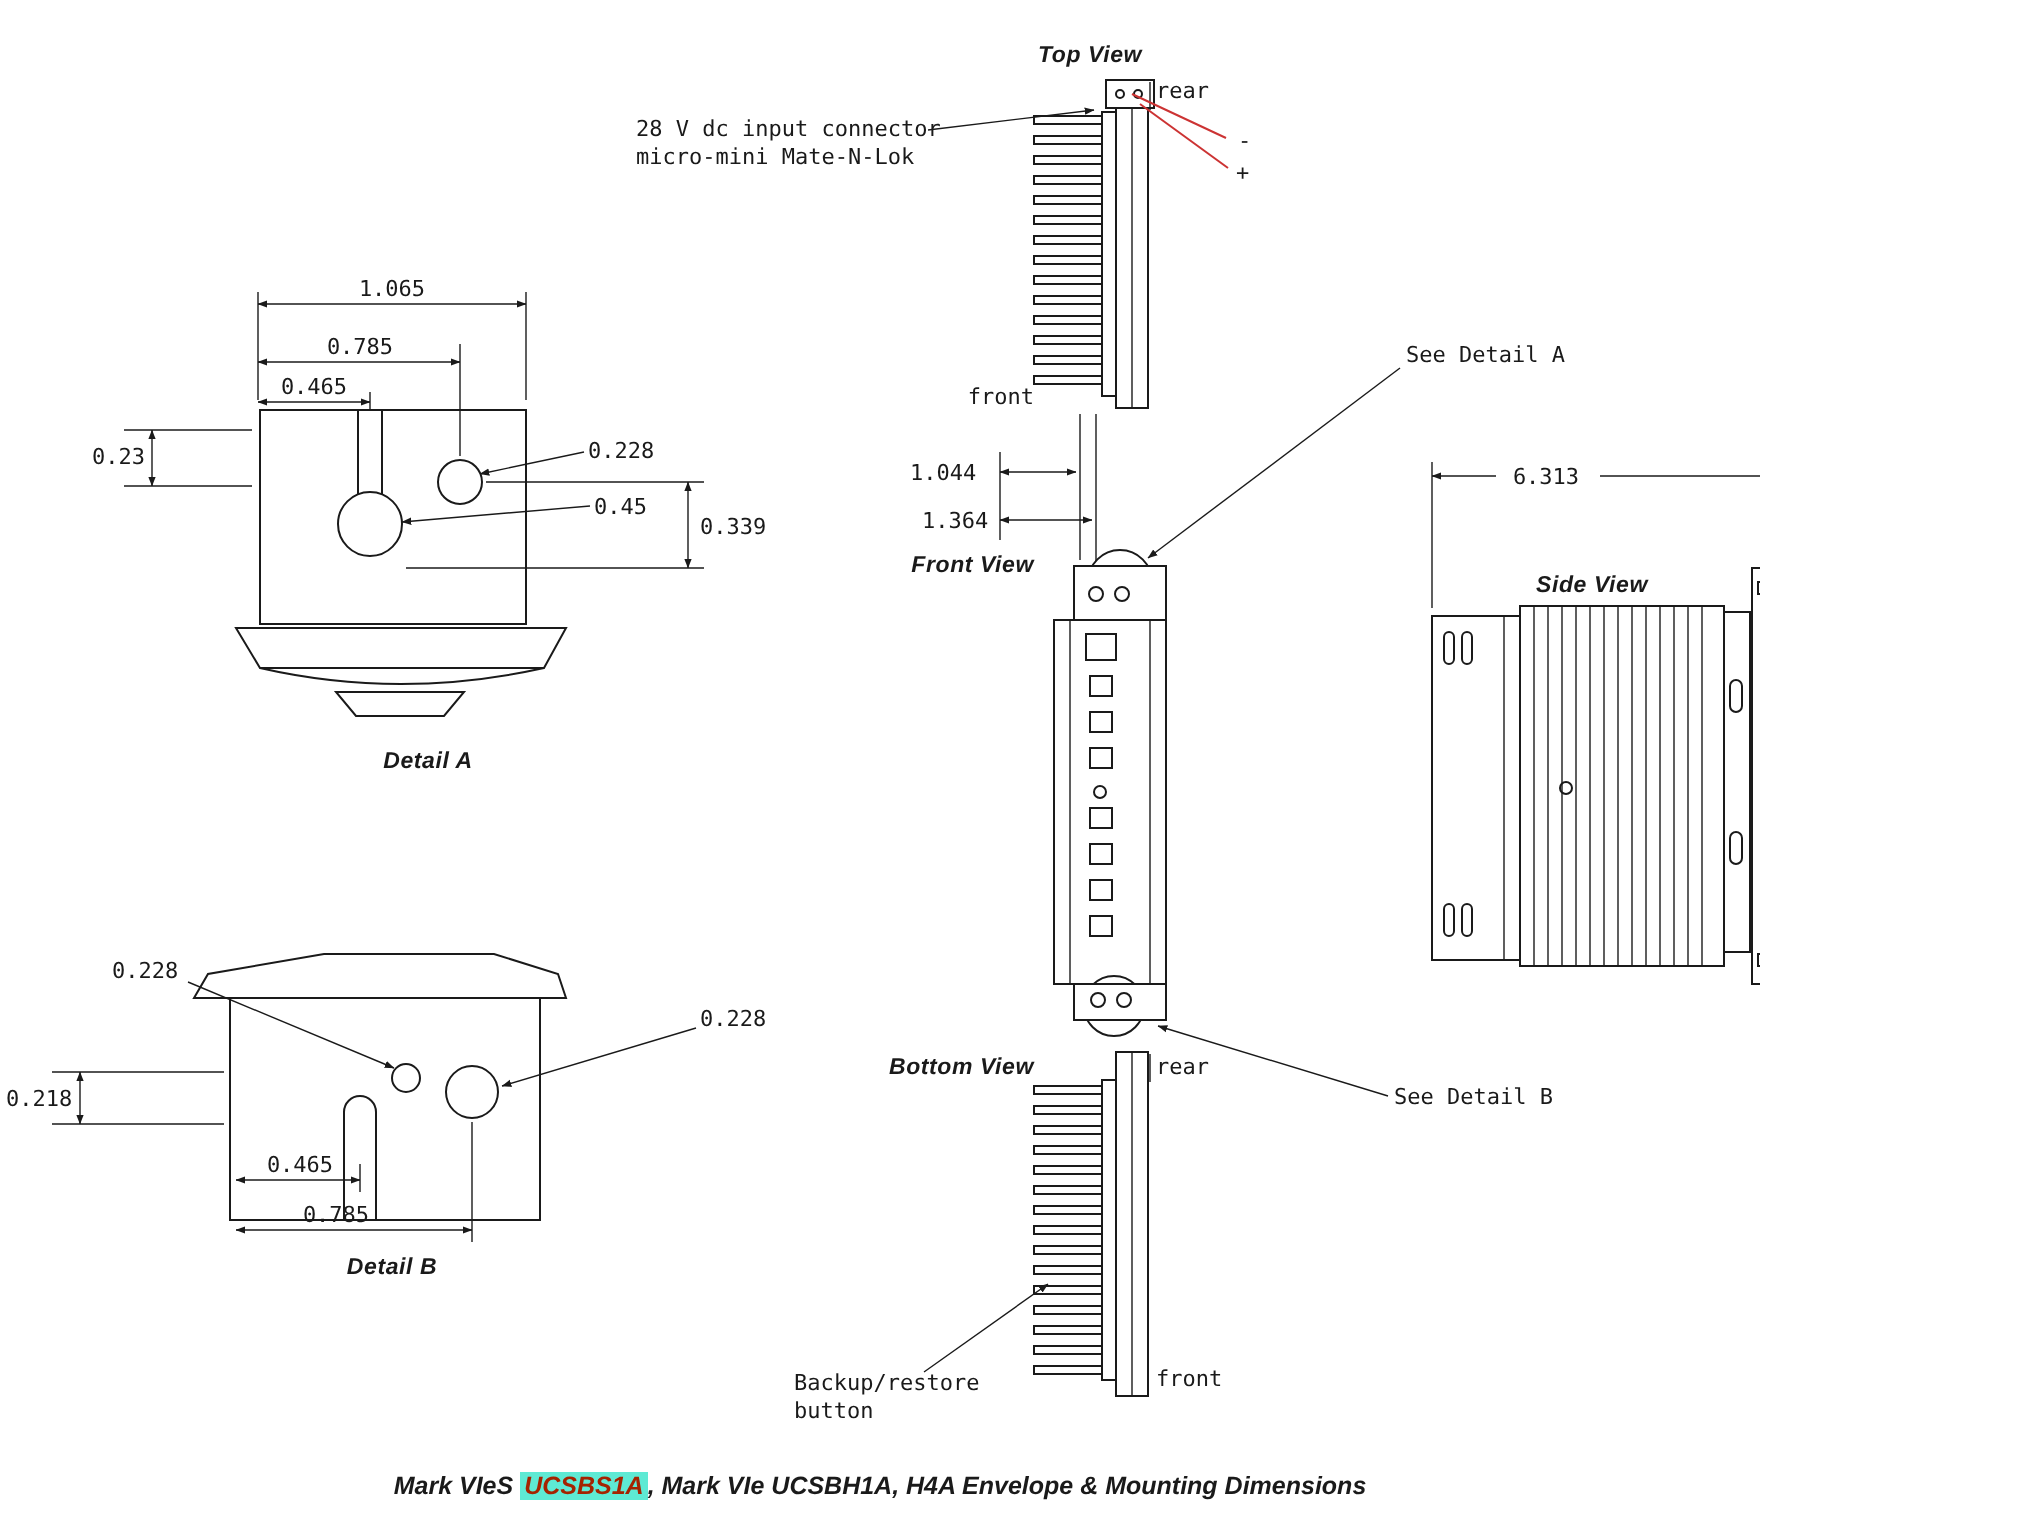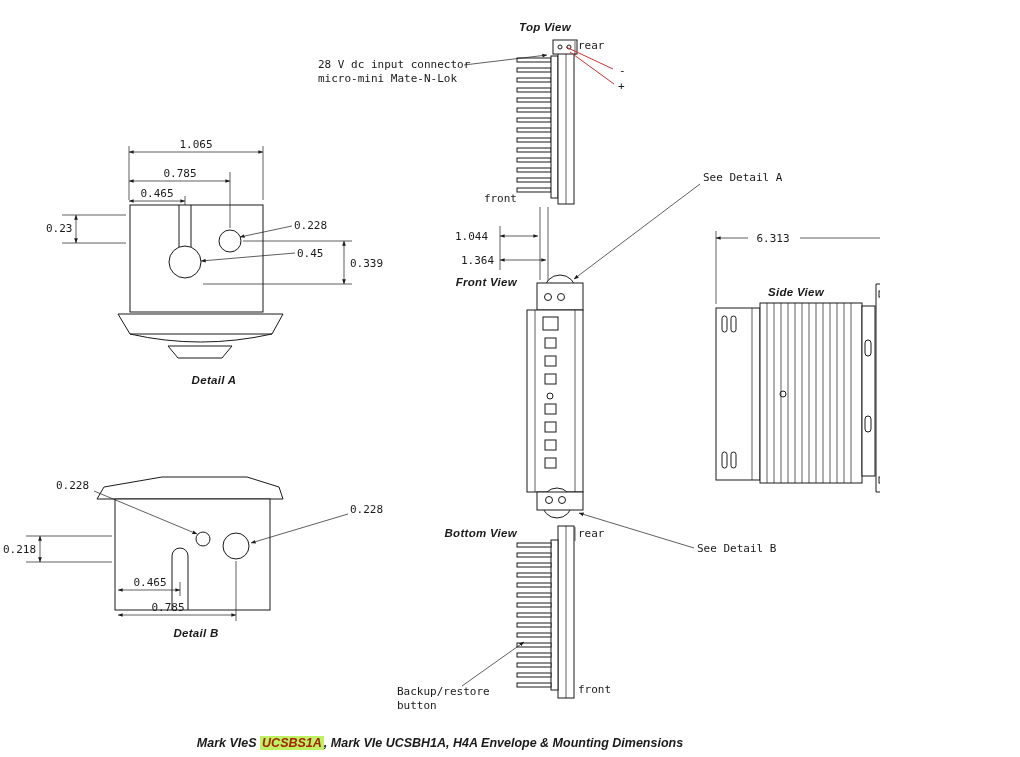--- a/index.html
+++ b/index.html
@@ -12,21 +12,21 @@
   .sf { fill:#ffffff; stroke:#1a1a1a; stroke-width:1; }
   .t  { fill:none; stroke:#1a1a1a; stroke-width:0.7; }
   .red{ fill:none; stroke:#cc3333; stroke-width:1; }
 
   
   .dim, .ann { font:11px "DejaVu Sans Mono", monospace; fill:#1a1a1a; }
   .vlabel { font:italic 700 11.5px "Liberation Sans", sans-serif; fill:#1a1a1a; letter-spacing:.3px; }
 
   .caption { position:absolute; left:0; right:0; top:736px; text-align:center;
              font:italic 700 12.5px "Liberation Sans", sans-serif; color:#1a1a1a; }
-  .caption .hl { background:#bef264; color:#A52300; padding:0 2px; font-style:italic; }
+  .caption .hl { background:#5eead4; color:#A52300; padding:0 2px; font-style:italic; }
 </style>
 </head>
 <body>
 
 <div class="canvas">
 <svg class="draw" width="1020" height="757" viewBox="0 0 1020 757">
   <defs>
     <marker id="arr" viewBox="0 0 10 10" refX="9.5" refY="5" markerWidth="7" markerHeight="7" orient="auto-start-reverse">
       <path d="M0,1.2 L10,5 L0,8.8 Z" fill="#1a1a1a"></path>
     </marker>

